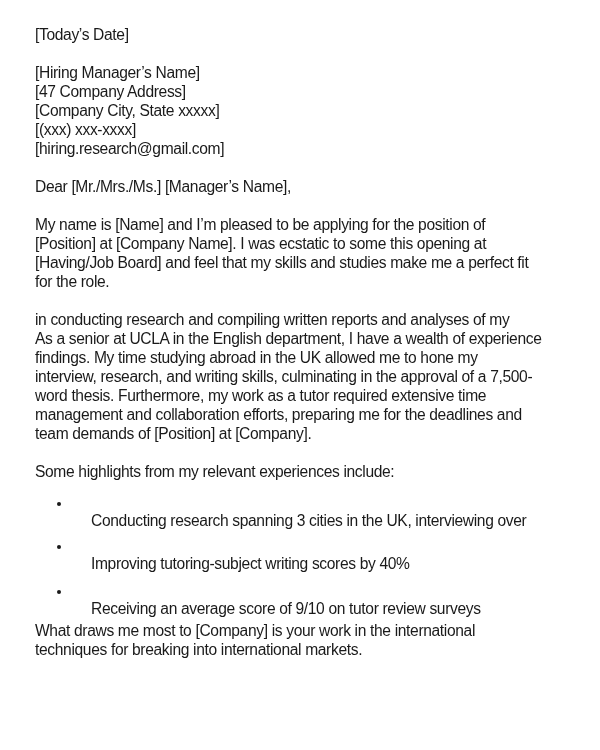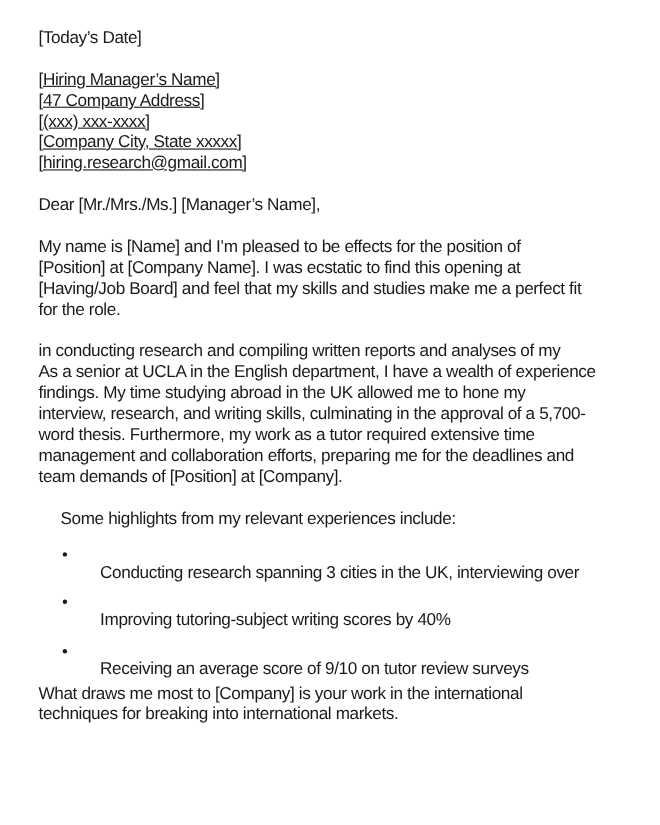--- a/index.html
+++ b/index.html
@@ -23,21 +23,21 @@
       top: 25px;
       width: 560px;
     }
     .line {
       display: block;
       white-space: nowrap;
       letter-spacing: -0.35px;
     }
     .block { display: block; }
     .date { margin-bottom: 19px; }
-    .address { margin-bottom: 19px; text-decoration: underline; }
+    .address { margin-bottom: 19px; }
     .salutation { margin-bottom: 19px; }
     .para { margin-bottom: 19px; }
     .bullets {
       position: relative;
     }
     .bullet-row {
       position: relative;
       height: 19px;
     }
     .bullet-dot {
@@ -69,47 +69,47 @@
 
 <div class="page">
 
   <div class="block date">
     <span class="line">[Today’s Date]</span>
   </div>
 
   <div class="block address">
     <span class="line">[Hiring Manager’s Name]</span>
     <span class="line">[47 Company Address]</span>
+    <span class="line">[Company City, State xxxxx]</span>
     <span class="line">[(xxx) xxx-xxxx]</span>
-    <span class="line">[Company City, State xxxxx]</span>
     <span class="line">[hiring.research@gmail.com]</span>
   </div>
 
   <div class="block salutation">
     <span class="line">Dear [Mr./Mrs./Ms.] [Manager’s Name],</span>
   </div>
 
   <div class="block para">
-    <span class="line">My name is [Name] and I’m pleased to be effects for the position of</span>
-    <span class="line">[Position] at [Company Name]. I was ecstatic to find this opening at</span>
+    <span class="line">My name is [Name] and I’m pleased to be applying for the position of</span>
+    <span class="line">[Position] at [Company Name]. I was ecstatic to some this opening at</span>
     <span class="line">[Having/Job Board] and feel that my skills and studies make me a perfect fit</span>
     <span class="line">for the role.</span>
   </div>
 
   <div class="block para">
     <span class="line">in conducting research and compiling written reports and analyses of my</span>
     <span class="line">As a senior at UCLA in the English department, I have a wealth of experience</span>
     <span class="line">findings. My time studying abroad in the UK allowed me to hone my</span>
-    <span class="line">interview, research, and writing skills, culminating in the approval of a 5,700-</span>
+    <span class="line">interview, research, and writing skills, culminating in the approval of a 7,500-</span>
     <span class="line">word thesis. Furthermore, my work as a tutor required extensive time</span>
     <span class="line">management and collaboration efforts, preparing me for the deadlines and</span>
     <span class="line">team demands of [Position] at [Company].</span>
   </div>
 
-  <div class="block" style="margin-bottom: 14px; margin-left: 20px;">
+  <div class="block" style="margin-bottom: 14px;">
     <span class="line">Some highlights from my relevant experiences include:</span>
   </div>
 
   <div class="bullets">
     <div class="bullet-row" style="margin-bottom: 24px;">
       <span class="bullet-dot"></span>
       <span class="bullet-text">Conducting research spanning 3 cities in the UK, interviewing over</span>
     </div>
     <div class="bullet-row" style="margin-bottom: 26px;">
       <span class="bullet-dot"></span>

